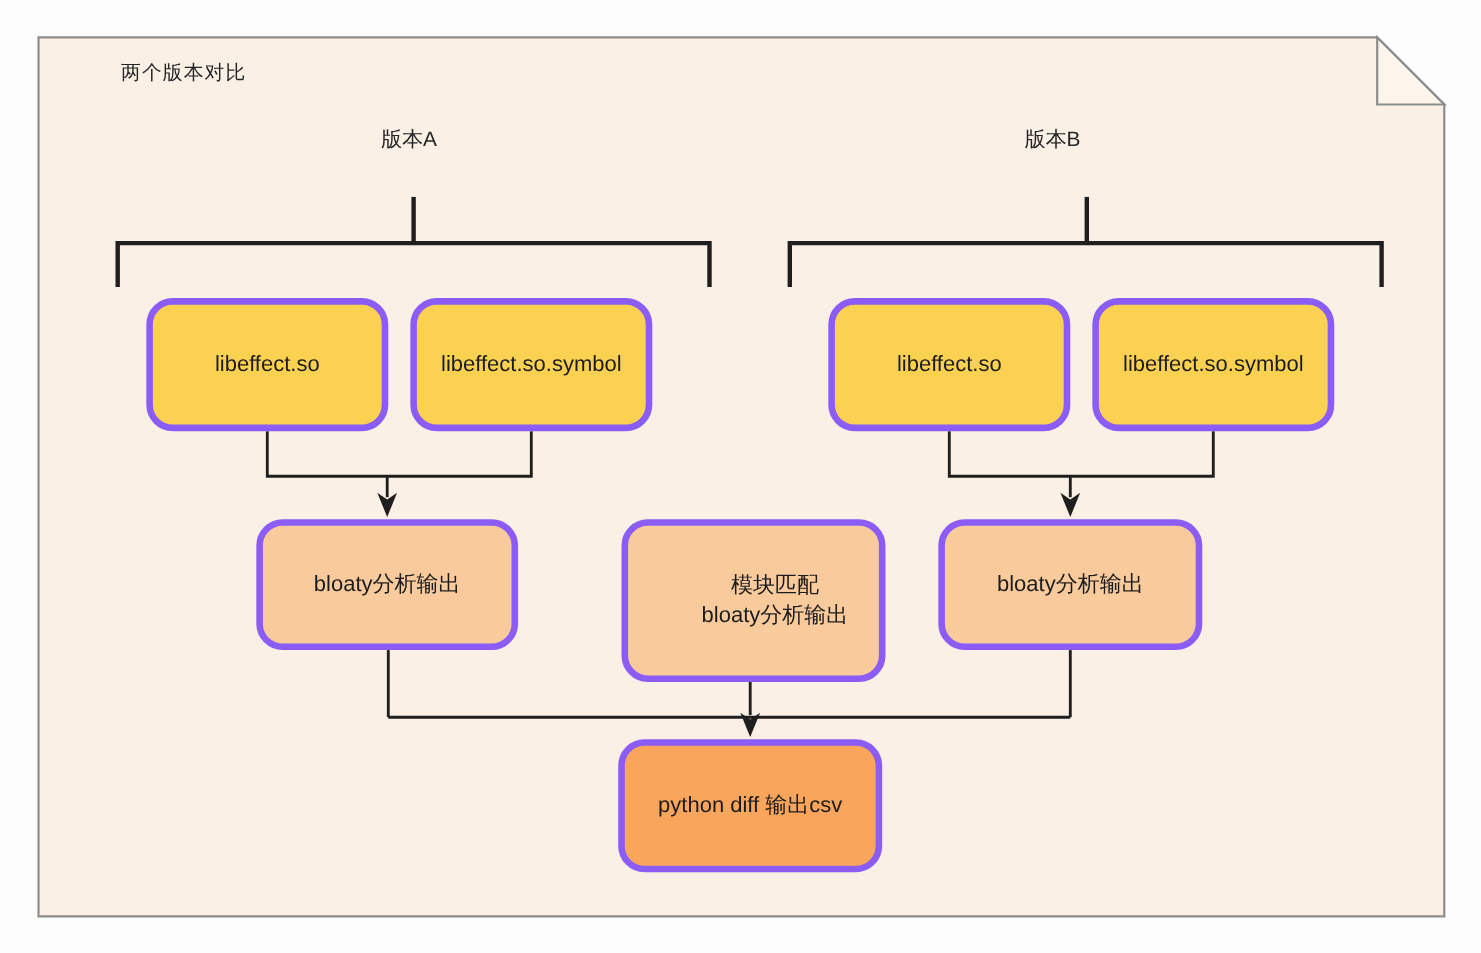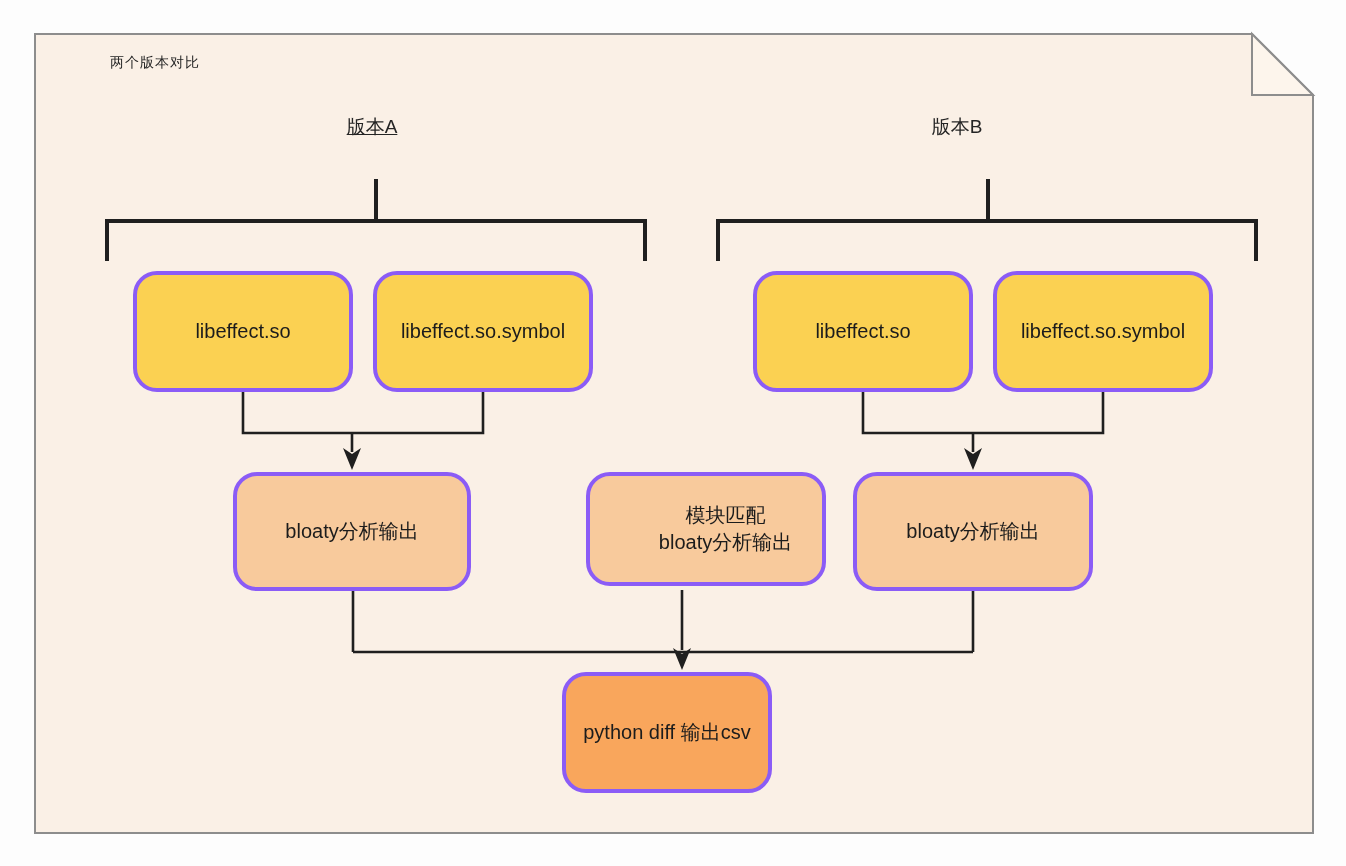--- a/index.html
+++ b/index.html
@@ -31,62 +31,62 @@
     stroke-width: 2;
   }
   .ln { stroke: var(--line, #1f1f1f); fill: none; stroke-linecap: butt; }
   .w4 { stroke-width: 4; }
   .w25 { stroke-width: 2.6; }
   .head { fill: var(--line, #1f1f1f); stroke: none; }
 
   .title {
     position: absolute;
     left: 110px; top: 54px;
-    font-size: 14px;
+    font-size: 18px;
     color: var(--ink, #222);
     letter-spacing: 1px;
   }
   .branch-label {
     position: absolute;
     top: 114px;
     width: 120px;
     text-align: center;
     font-size: 19px;
     color: var(--ink, #222);
   }
-  .branch-label.a { left: 312px; text-decoration: underline; }
+  .branch-label.a { left: 312px; }
   .branch-label.b { left: 897px; }
 
   .node {
     position: absolute;
     box-sizing: border-box;
-    border: 4px solid #8b5cf6;
+    border: 6px solid #8b5cf6;
     border-radius: 24px;
     display: flex;
     flex-direction: column;
     align-items: center;
     justify-content: center;
     text-align: center;
     font-size: 20px;
     color: #1c1c1c;
     line-height: 1.35;
     padding: 4px 8px;
   }
   .node.yellow { background: var(--yellow, #fbd152); }
   .node.peach  { background: var(--peach, #f8ca9c); }
   .node.orange { background: var(--orange, #f9a65c); }
 
   .n-a1 { left: 133px; top: 271px; width: 220px; height: 121px; }
   .n-a2 { left: 373px; top: 271px; width: 220px; height: 121px; }
   .n-b1 { left: 753px; top: 271px; width: 220px; height: 121px; }
   .n-b2 { left: 993px; top: 271px; width: 220px; height: 121px; }
   .n-bloaty-a { left: 233px; top: 472px; width: 238px; height: 119px; }
-  .n-regex    { left: 586px; top: 472px; width: 240px; height: 114px; padding-left: 47px; }
+  .n-regex    { left: 565px; top: 472px; width: 240px; height: 148px; padding-left: 47px; }
   .n-bloaty-b { left: 853px; top: 472px; width: 240px; height: 119px; }
-  .n-python   { left: 562px; top: 672px; width: 210px; height: 121px; }
+  .n-python   { left: 562px; top: 672px; width: 240px; height: 121px; }
 </style>
 </head>
 <body>
 
 <div class="canvas">
 
   <svg class="layer" viewBox="0 0 1346 866">
 
     <path class="paper-shape" d="M35,34 H1252 L1313,95 V833 H35 Z"></path>
     <path class="fold-shape" d="M1252,34 V95 H1313 Z"></path>

